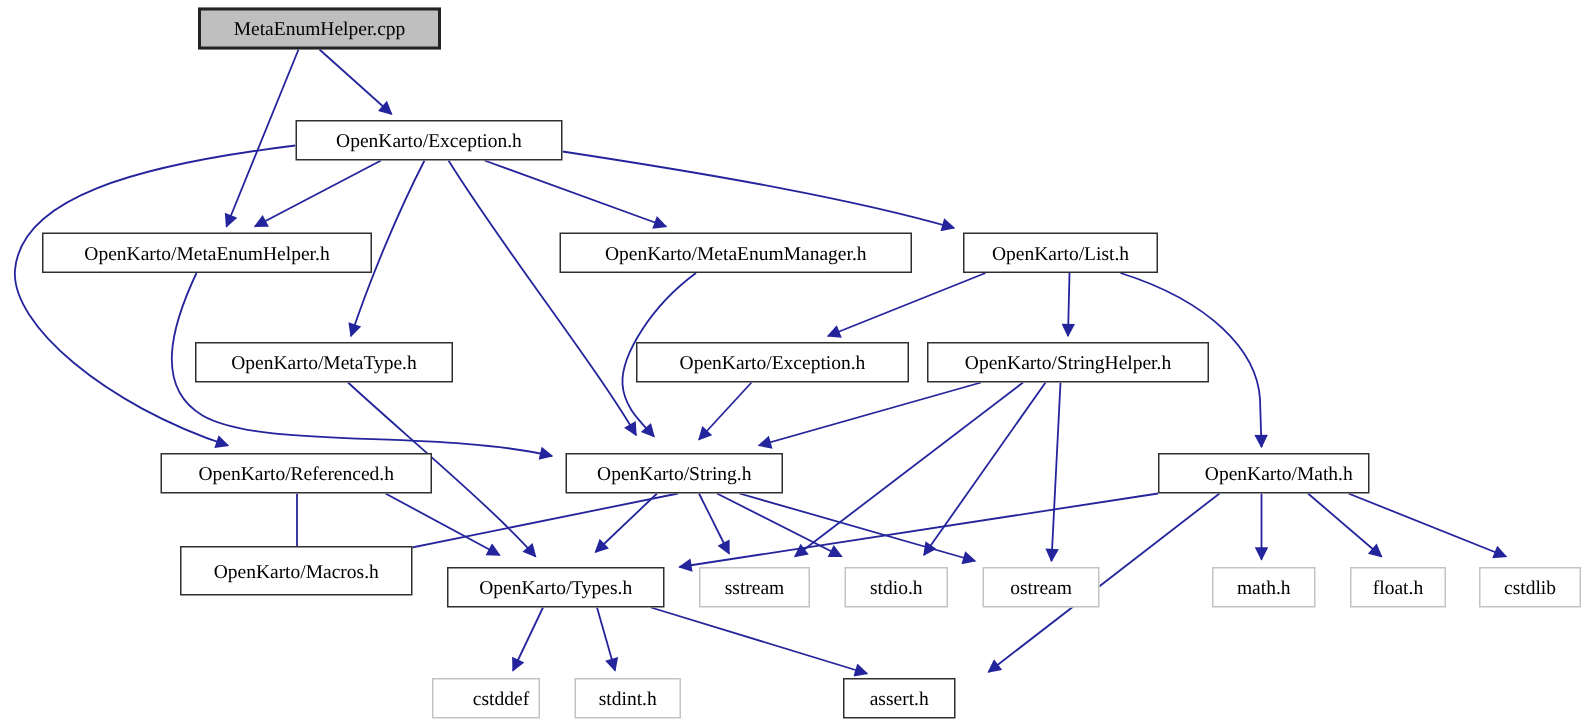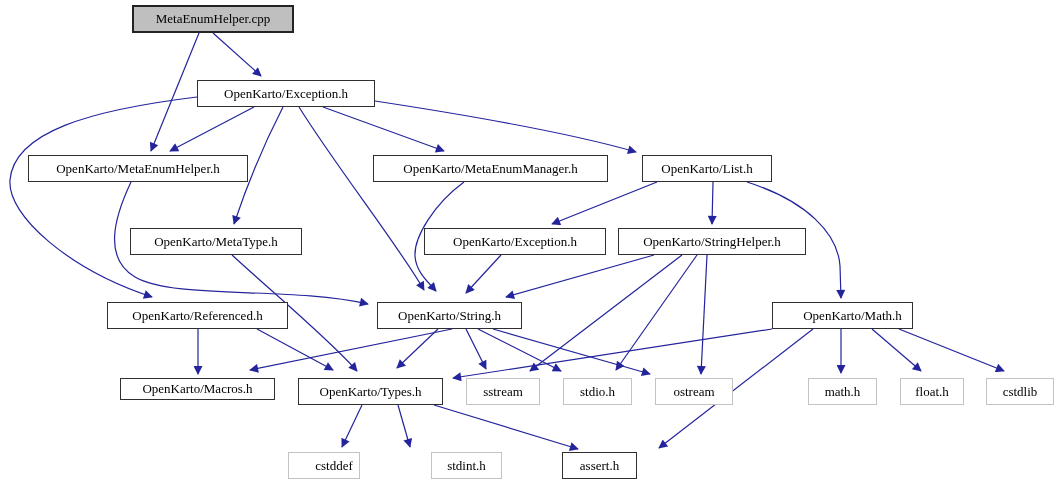--- a/index.html
+++ b/index.html
@@ -79,25 +79,25 @@
       <div class="node linked" style="left: 197px; top: 80px; width: 178px; height: 27px;">OpenKarto/Exception.h</div>
       <div class="node linked" style="left: 28px; top: 155px; width: 220px; height: 27px;">OpenKarto/MetaEnumHelper.h</div>
       <div class="node linked" style="left: 373px; top: 155px; width: 235px; height: 27px;">OpenKarto/MetaEnumManager.h</div>
       <div class="node linked" style="left: 642px; top: 155px; width: 130px; height: 27px;">OpenKarto/List.h</div>
       <div class="node linked" style="left: 130px; top: 228px; width: 172px; height: 27px;">OpenKarto/MetaType.h</div>
       <div class="node linked" style="left: 424px; top: 228px; width: 182px; height: 27px;">OpenKarto/Exception.h</div>
       <div class="node linked" style="left: 618px; top: 228px; width: 188px; height: 27px;">OpenKarto/StringHelper.h</div>
       <div class="node linked" style="left: 107px; top: 302px; width: 181px; height: 27px;">OpenKarto/Referenced.h</div>
       <div class="node linked" style="left: 377px; top: 302px; width: 145px; height: 27px;">OpenKarto/String.h</div>
       <div class="node linked" style="left: 772px; top: 302px; width: 141px; height: 27px; padding-left: 20px;">OpenKarto/Math.h</div>
-      <div class="node linked" style="left: 120px; top: 378px; width: 155px; height: 22px;">OpenKarto/Macros.h</div>
+      <div class="node linked" style="left: 120px; top: 364px; width: 155px; height: 33px;">OpenKarto/Macros.h</div>
       <div class="node linked" style="left: 298px; top: 378px; width: 145px; height: 27px;">OpenKarto/Types.h</div>
       <div class="node plain" style="left: 466px; top: 378px; width: 74px; height: 27px;">sstream</div>
       <div class="node plain" style="left: 563px; top: 378px; width: 69px; height: 27px;">stdio.h</div>
       <div class="node plain" style="left: 655px; top: 378px; width: 78px; height: 27px;">ostream</div>
       <div class="node plain" style="left: 808px; top: 378px; width: 69px; height: 27px;">math.h</div>
       <div class="node plain" style="left: 900px; top: 378px; width: 64px; height: 27px;">float.h</div>
       <div class="node plain" style="left: 986px; top: 378px; width: 68px; height: 27px;">cstdlib</div>
       <div class="node plain" style="left: 288px; top: 452px; width: 72px; height: 27px; padding-left: 20px;">cstddef</div>
-      <div class="node plain" style="left: 383px; top: 452px; width: 71px; height: 27px; margin-left: 48px;">stdint.h</div>
+      <div class="node plain" style="left: 383px; top: 452px; width: 71px; height: 27px;">stdint.h</div>
       <div class="node linked" style="left: 562px; top: 452px; width: 75px; height: 27px;">assert.h</div>
     </div>
 </div>
 
 </body></html>

